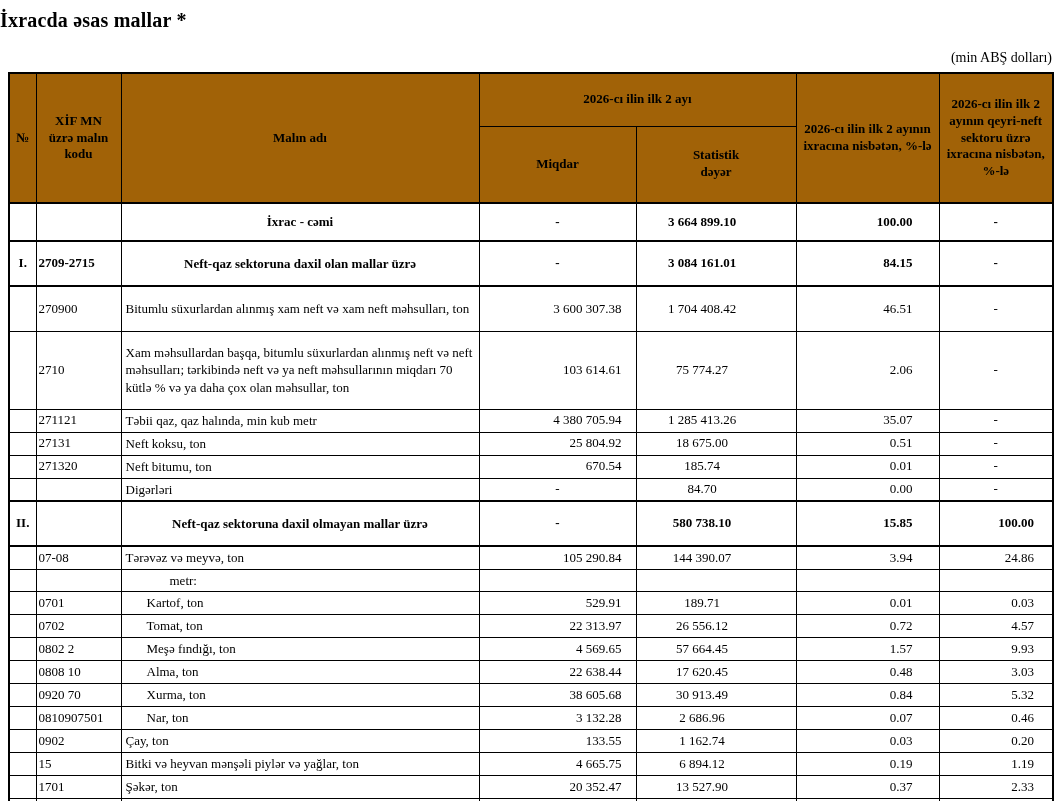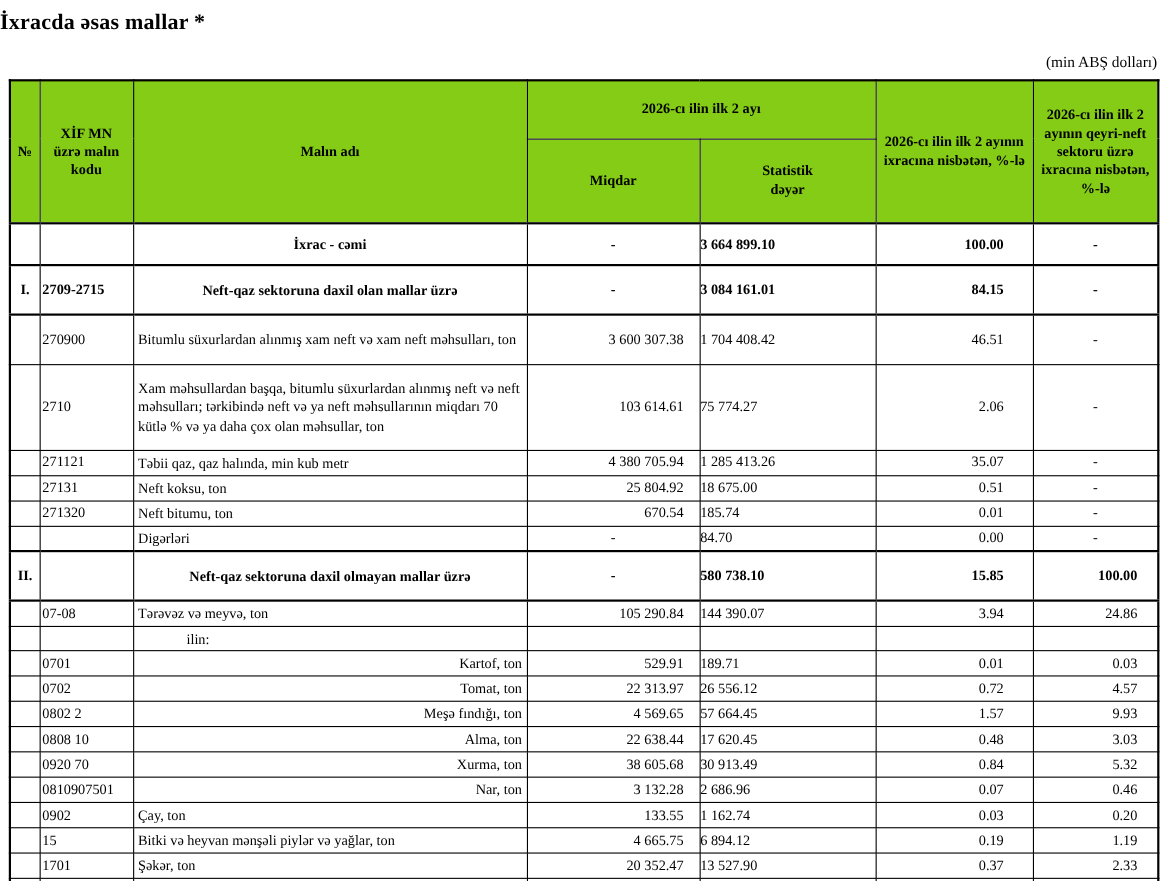--- a/index.html
+++ b/index.html
@@ -30,37 +30,37 @@
   }
   th, td {
     border: 1.5px solid #000;
     font-size: 13px;
     vertical-align: middle;
     padding: 0;
     overflow: hidden;
     line-height: 1.25;
   }
   thead th {
-    background: #84cc16;
+    background: #a16207;
     font-weight: bold;
     text-align: center;
     padding: 2px 5px;
     line-height: 1.3;
   }
   thead tr:last-child th { border-bottom-width: 2.5px; }
   th.pre { white-space: pre-line; }
 
   td.no   { text-align: center; font-weight: bold; }
   td.code { text-align: left; padding-left: 2px; }
   td.name { text-align: left; padding: 2px 4px; line-height: 1.35; }
   td.name.center { text-align: center; }
-  td.name.ind1 { padding-left: 25px; text-align: right; }
+  td.name.ind1 { padding-left: 25px; }
   td.name.ind2 { padding-left: 48px; }
   td.qty  { text-align: right; padding-right: 14px; }
-  td.val  { text-align: left; padding-right: 28px; }
+  td.val  { text-align: center; padding-right: 28px; }
   td.pct  { text-align: right; padding-right: 26px; }
   td.pctn { text-align: right; padding-right: 18px; }
   td.ctr  { text-align: center; padding-right: 0; }
 
   tr.bold td { font-weight: bold; }
   tr.sec td { border-top-width: 2.5px; border-bottom-width: 2.5px; }
 </style>
 </head>
 <body>
 
@@ -179,21 +179,21 @@
       <td class="code">07-08</td>
       <td class="name">Tərəvəz və meyvə, ton</td>
       <td class="qty">105 290.84</td>
       <td class="val">144 390.07</td>
       <td class="pct">3.94</td>
       <td class="pctn">24.86</td>
     </tr>
     <tr style="height:18px">
       <td class="no"></td>
       <td class="code"></td>
-      <td class="name ind2">ilin:</td>
+      <td class="name ind2">metr:</td>
       <td class="qty"></td>
       <td class="val"></td>
       <td class="pct"></td>
       <td class="pctn"></td>
     </tr>
     <tr style="height:23px">
       <td class="no"></td>
       <td class="code">0701</td>
       <td class="name ind1">Kartof, ton</td>
       <td class="qty">529.91</td>

